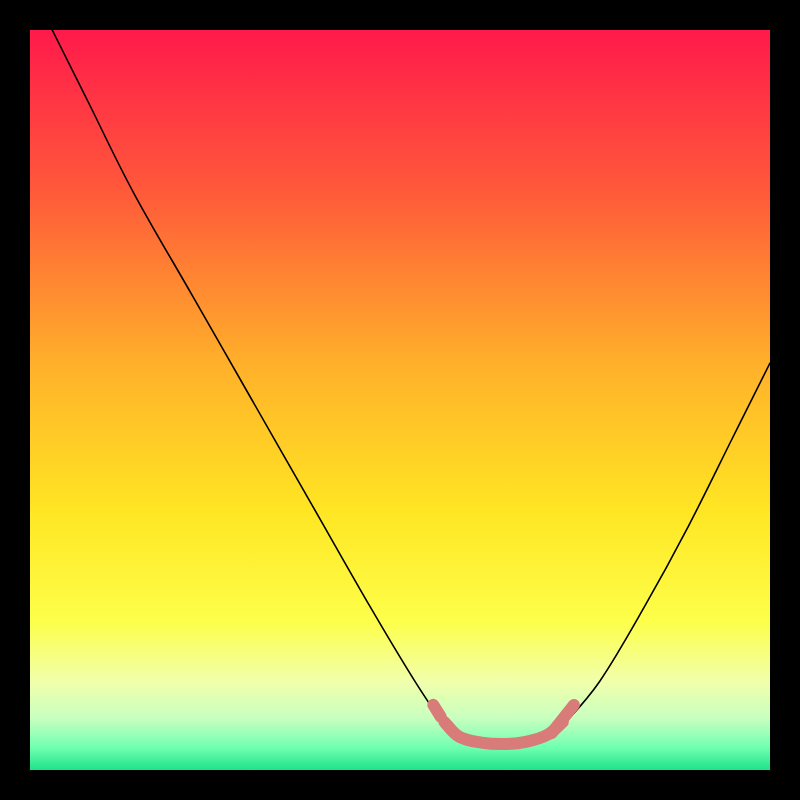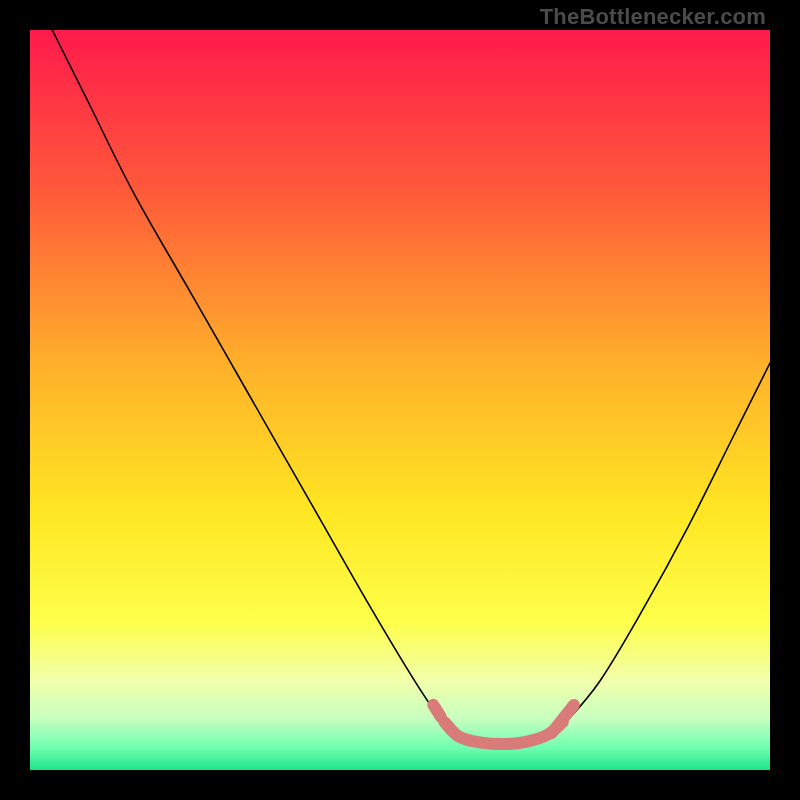--- a/index.html
+++ b/index.html
@@ -40,21 +40,20 @@
     font-size: 22px;
     font-weight: 600;
     letter-spacing: 0.2px;
     user-select: none;
   }
 </style>
 </head>
 <body>
 
 <div class="frame">
-  <div class="watermark">TheBottlenecker.com</div>
   <div class="plot-area">
     <svg class="gradient" viewBox="0 0 740 740" preserveAspectRatio="none">
       <defs>
         <linearGradient id="bg-grad" x1="0" y1="0" x2="0" y2="1">
             <stop offset="0%" stop-color="#ff1a4b"></stop>
             <stop offset="22%" stop-color="#ff5a3a"></stop>
             <stop offset="45%" stop-color="#ffb02a"></stop>
             <stop offset="65%" stop-color="#ffe623"></stop>
             <stop offset="80%" stop-color="#fdff4a"></stop>
             <stop offset="88%" stop-color="#f1ffab"></stop>

